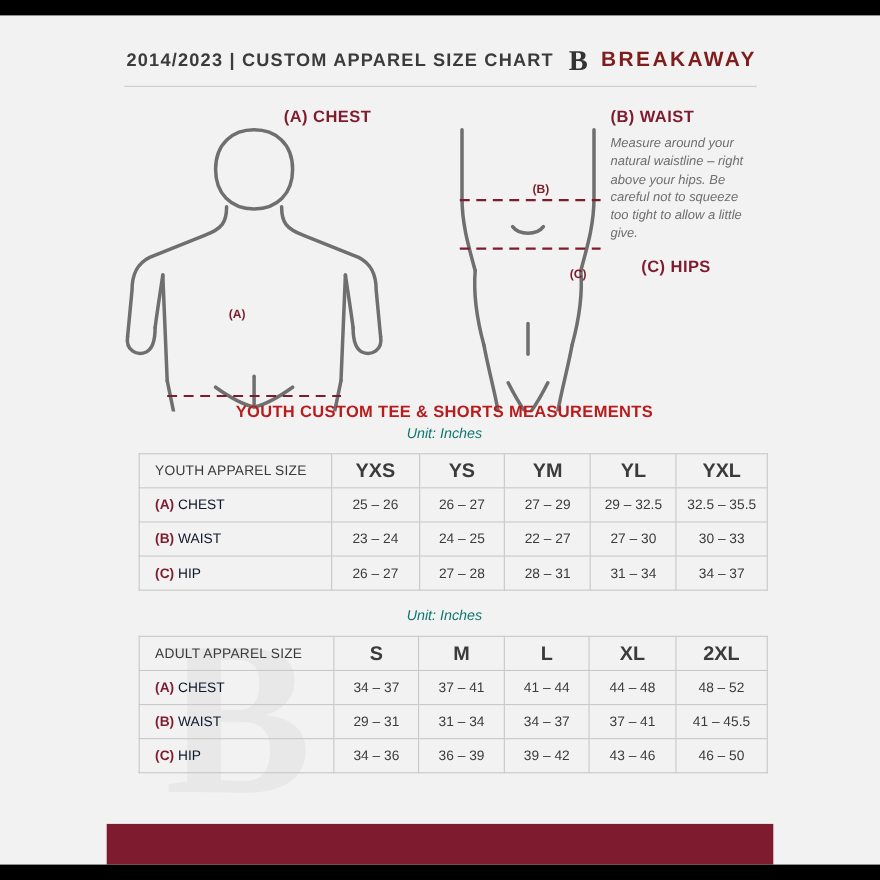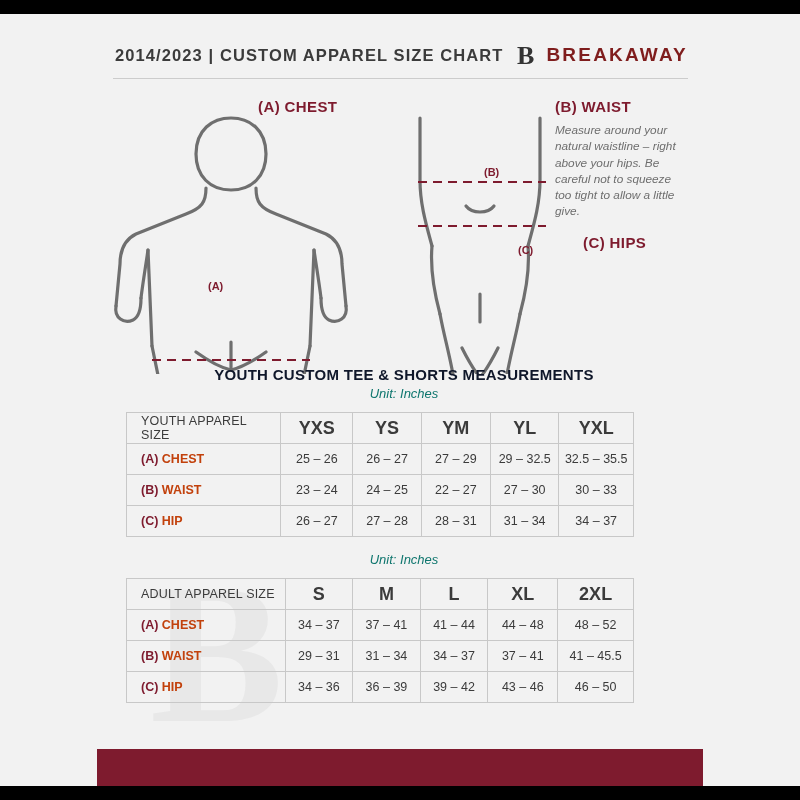--- a/index.html
+++ b/index.html
@@ -129,39 +129,39 @@
     color: #7e1b2e;
     font-weight: bold;
     font-size: 11px;
     z-index: 4;
   }
   
   .section-title {
     text-align: center;
     font-weight: bold;
     font-size: 15px;
-    color: #0f172a;
+    color: #b91c1c;
     letter-spacing: 0.3px;
   }
   .section-unit {
     text-align: center;
     font-style: italic;
     font-size: 13px;
     color: #0f766e;
     margin-top: 3px;
   }
   .tbl-wrap {
     position: absolute;
     left: 126px;
     width: 556px;
     z-index: 2;
   }
   table.sizes {
     border-collapse: collapse;
-    width: 508px;
+    width: 572px;
     margin-top: 11px;
     background: transparent;
     border-radius: 16px;
   }
   table.sizes td, table.sizes th {
     border: 1px solid #c8c8c8;
     height: 30px;
     font-size: 12.5px;
     color: #3b3b3b;
     text-align: center;
@@ -178,21 +178,21 @@
     font-size: 12.5px;
   }
   table.sizes .hdr-first {
     text-align: left;
     padding-left: 14px;
     font-weight: normal;
     font-size: 12.5px;
     letter-spacing: 0.2px;
   }
   .tag { color: #7e1b2e; font-weight: bold; }
-  .rowhead .lbl { color: #c2410c; font-weight: bold; }
+  .rowhead .lbl { color: #0f172a; font-weight: normal; }
   .footer-bar {
     position: absolute;
     left: 97px;
     top: 735px;
     width: 606px;
     height: 51px;
     background: #7e1b2e;
     z-index: 3;
   }
   .top-bar, .bottom-bar {

